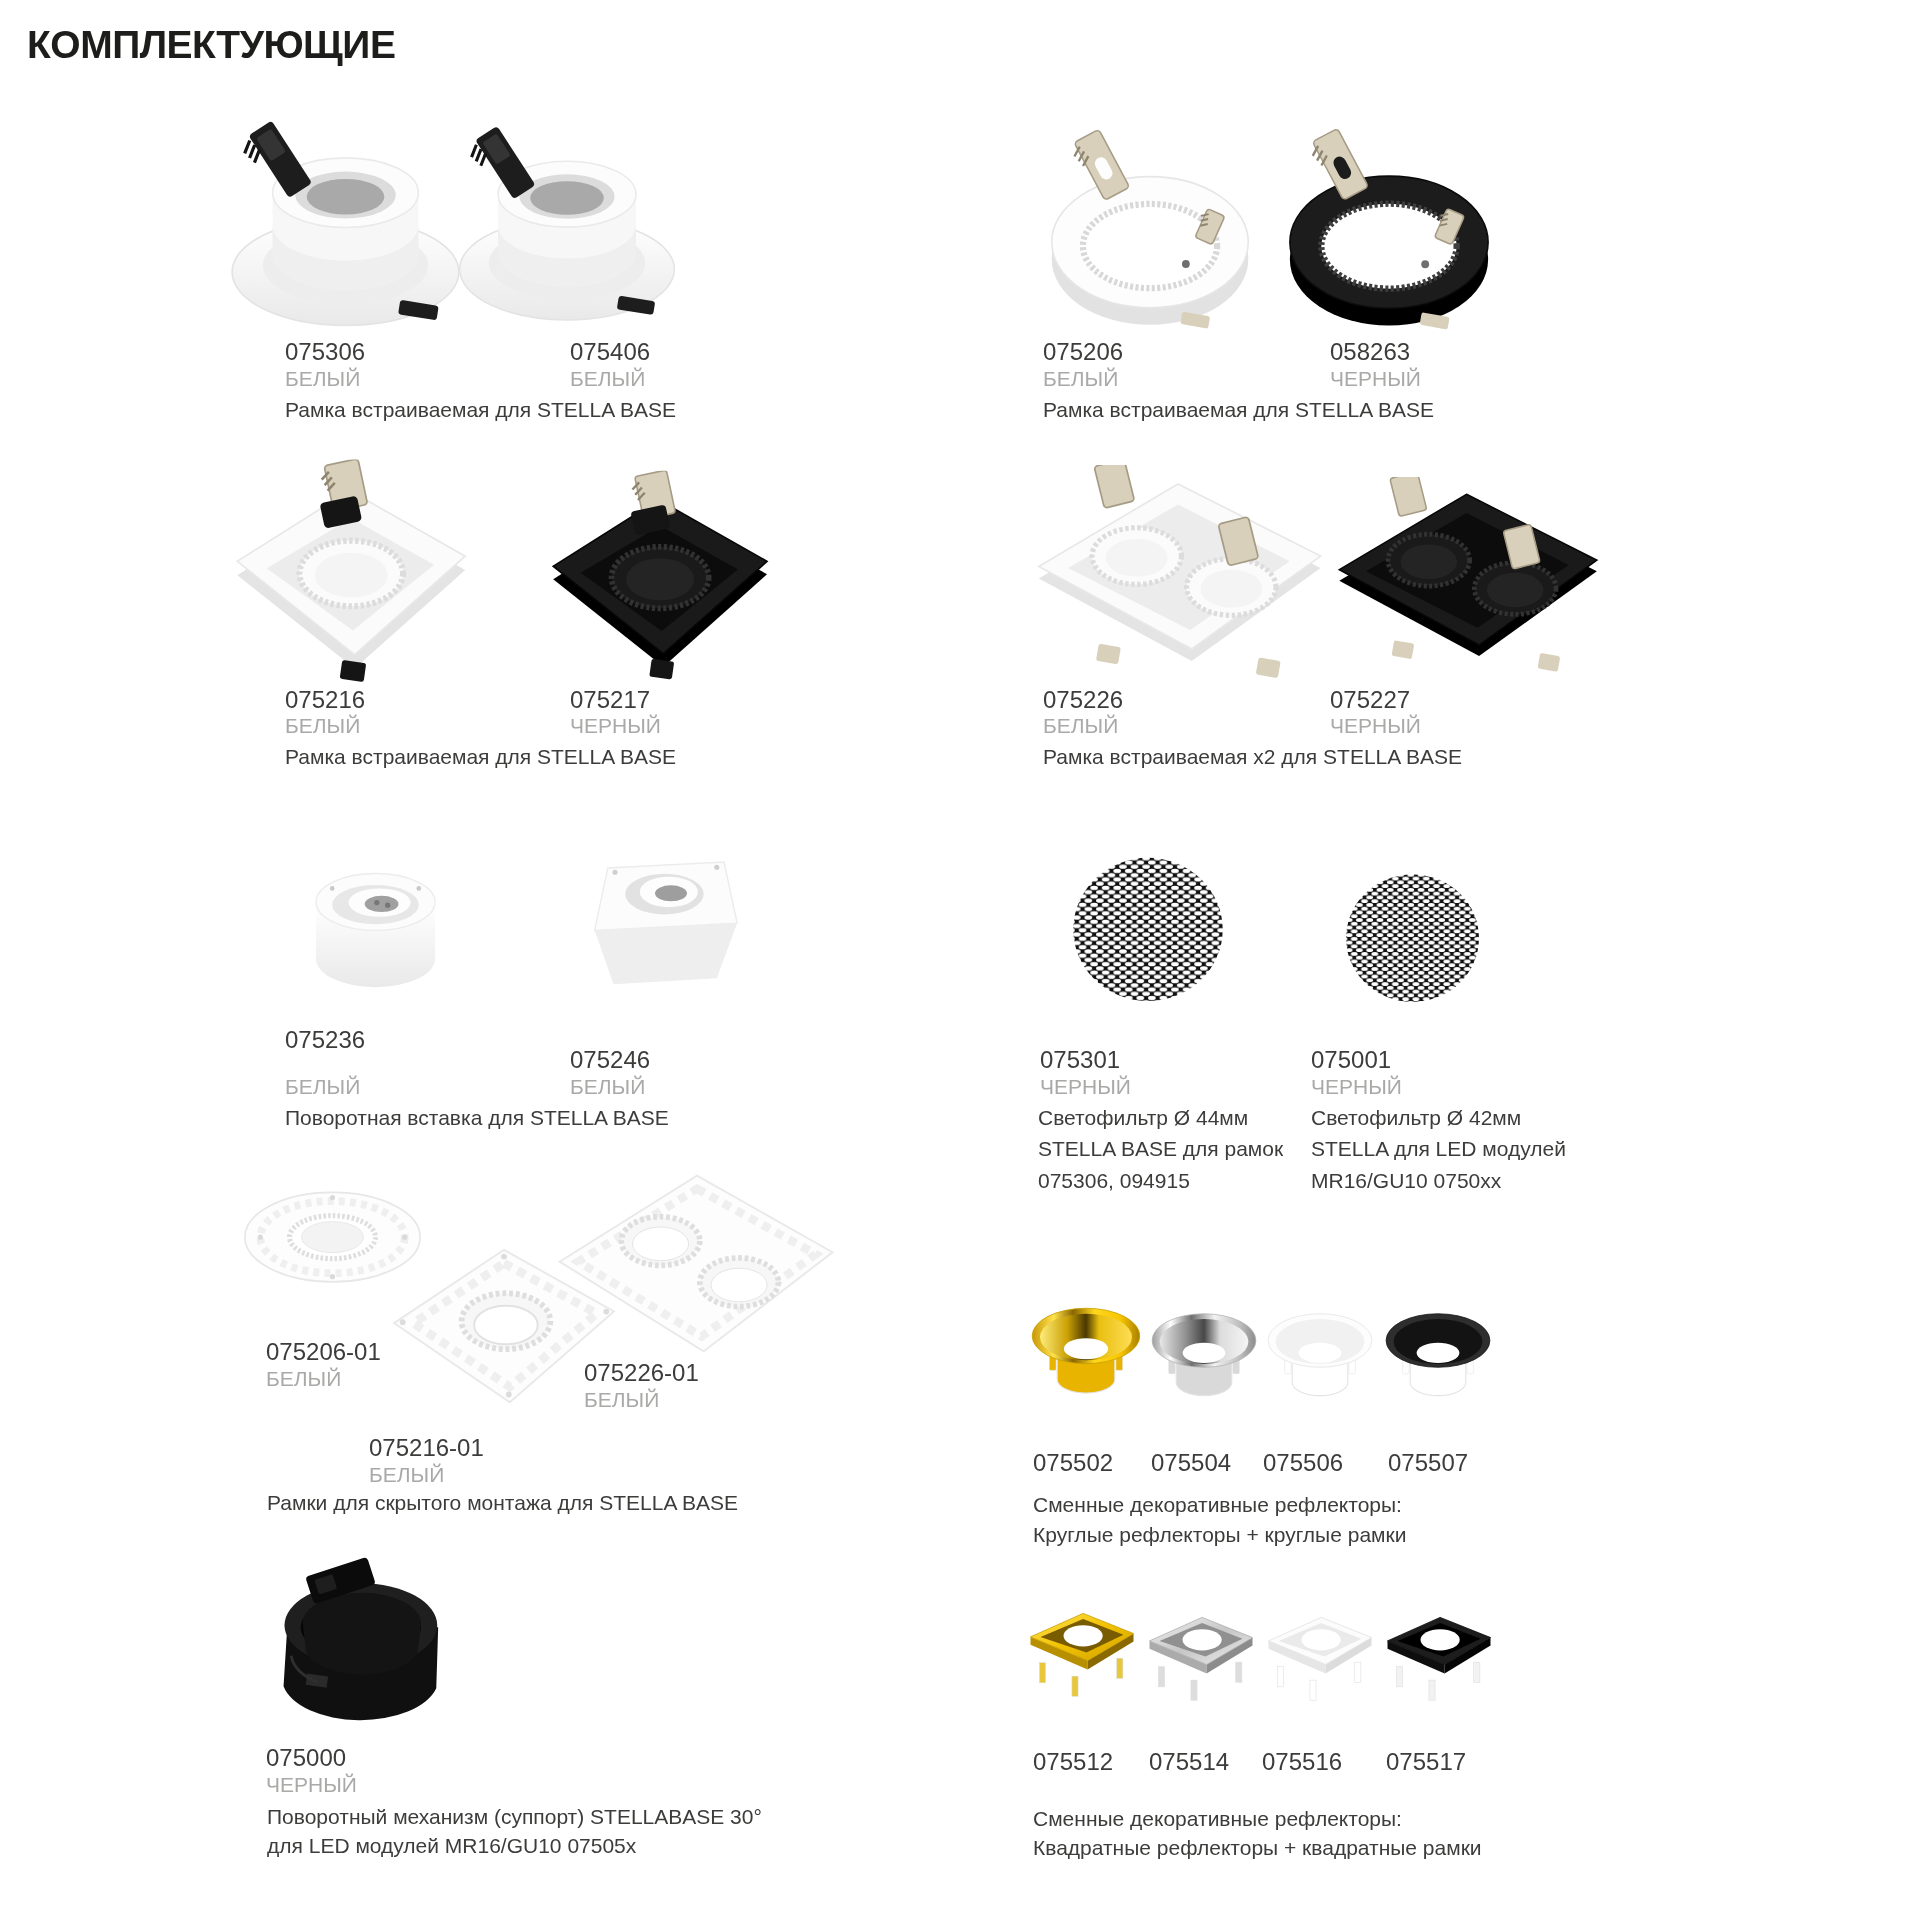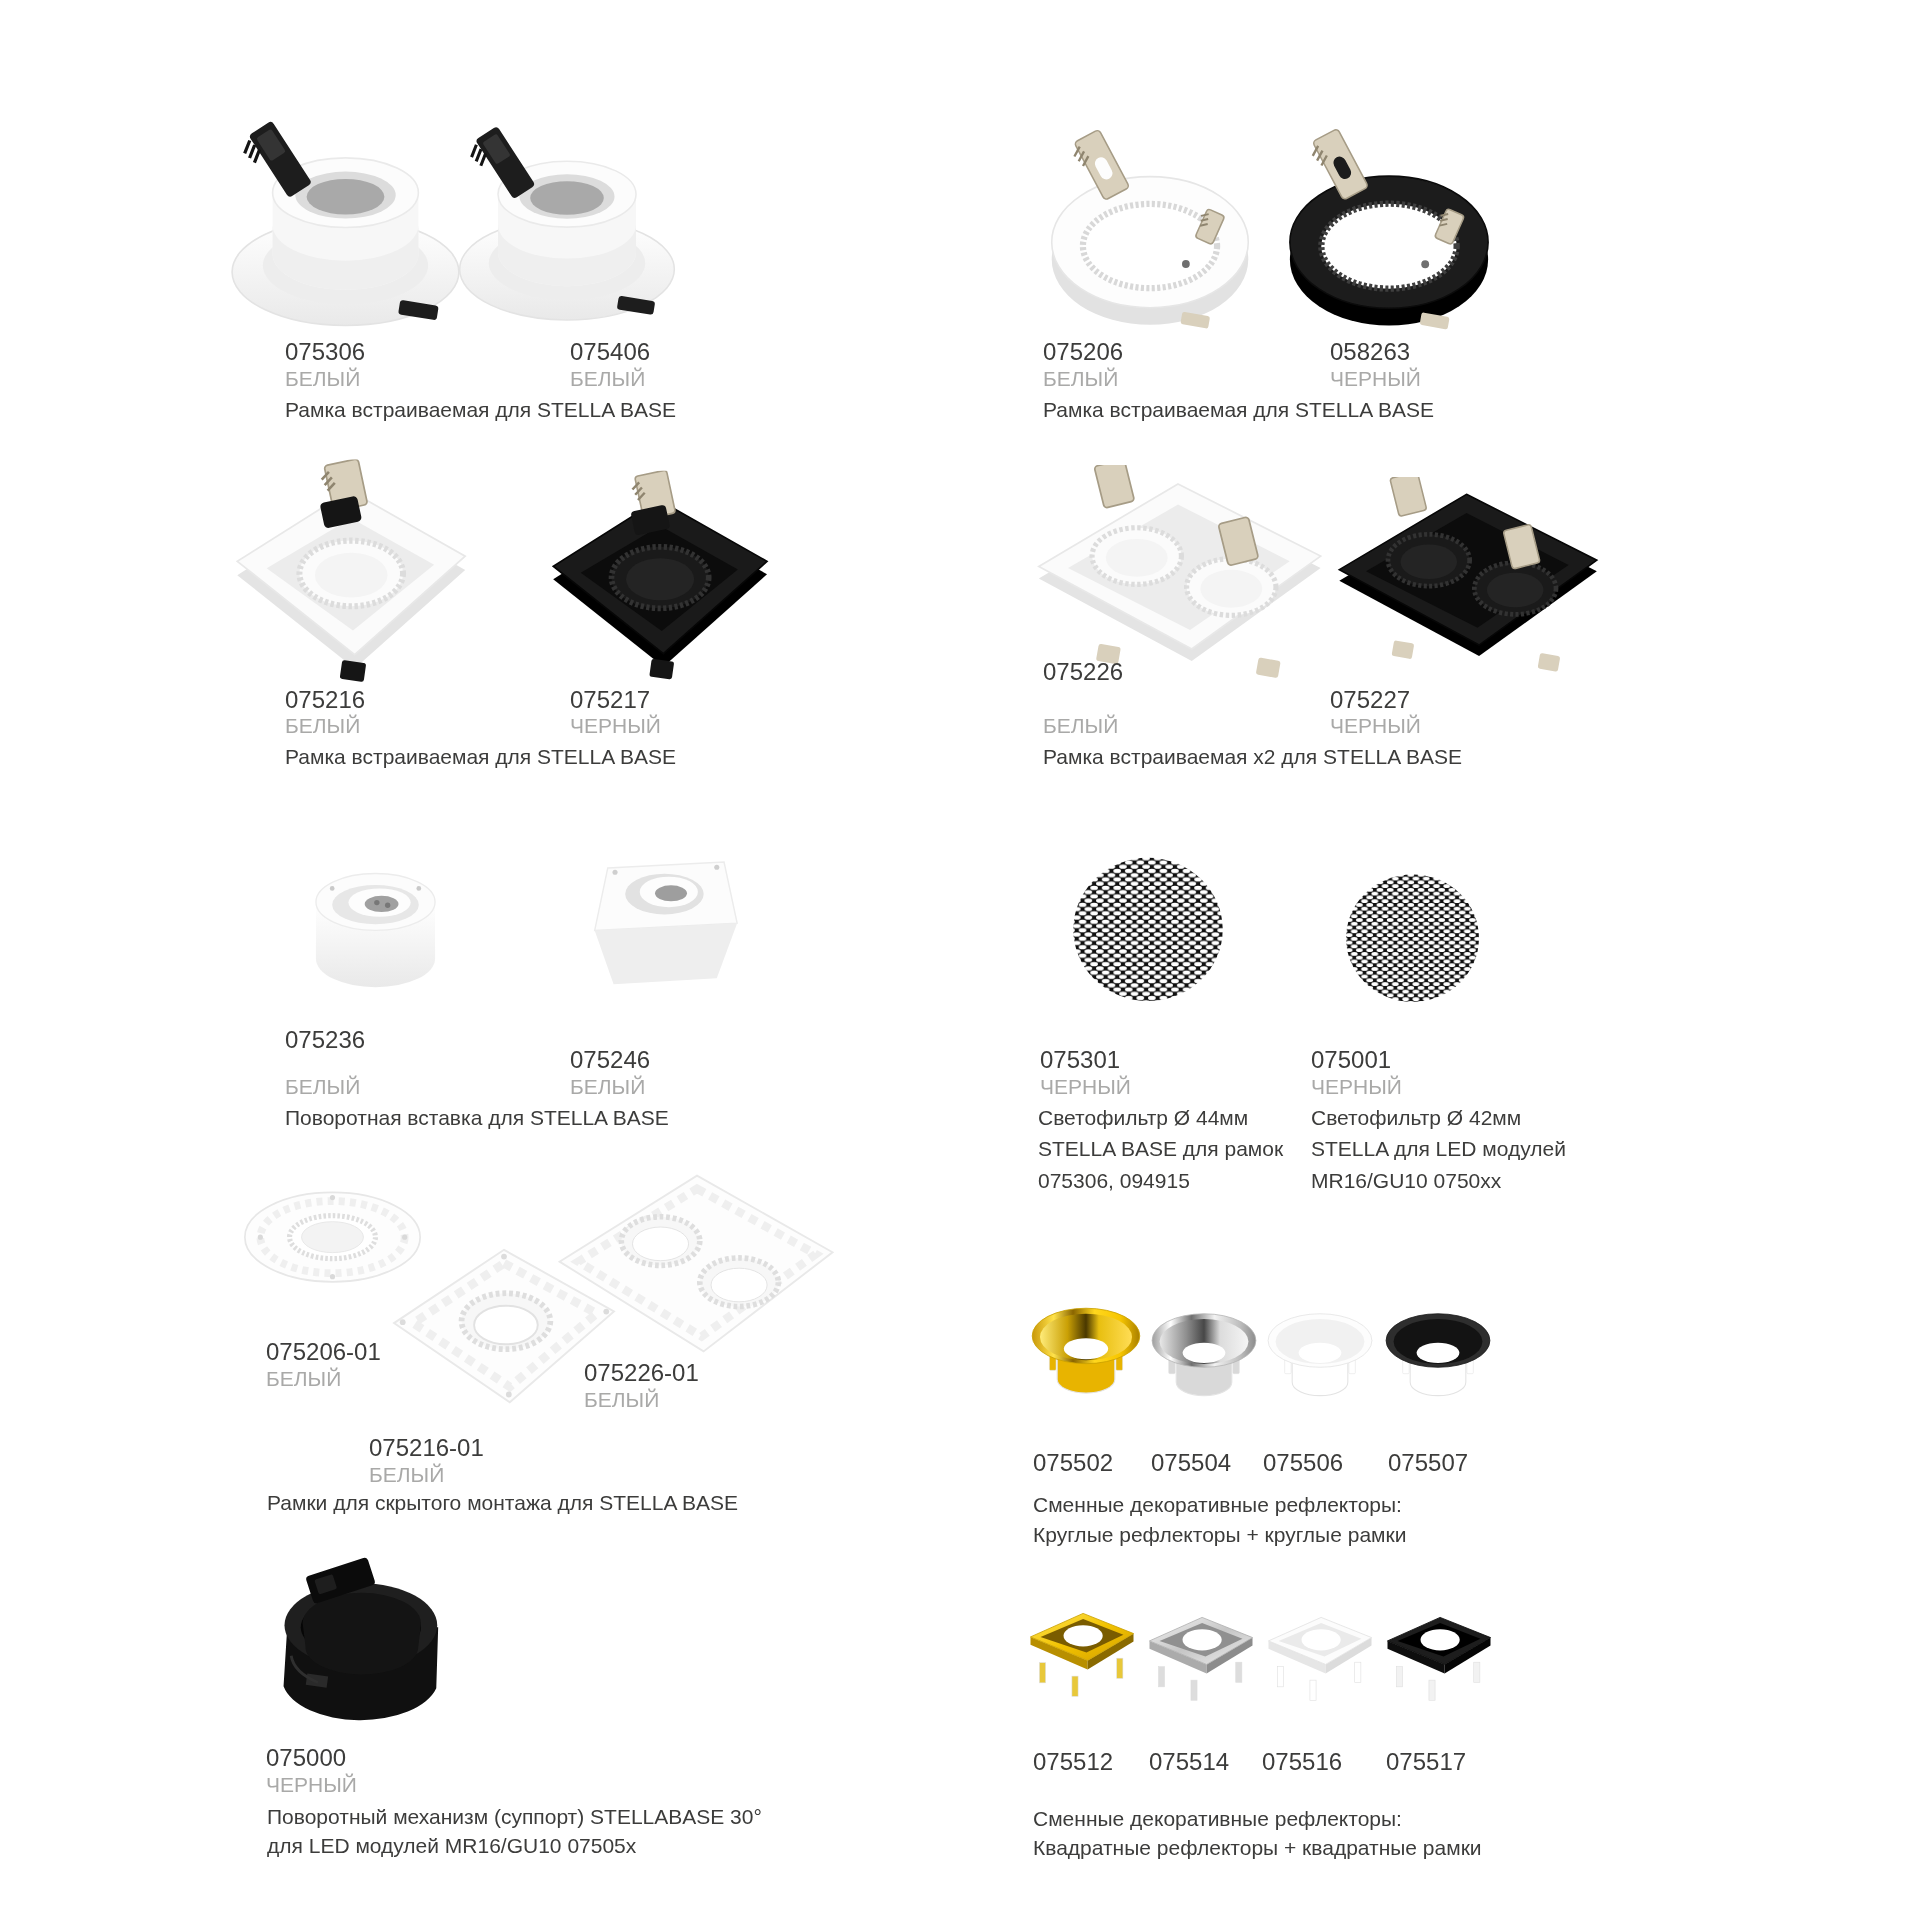--- a/index.html
+++ b/index.html
@@ -223,20 +223,21 @@
         <g transform="rotate(-18 92 42)">
           <rect x="58" y="26" width="68" height="30" rx="4" fill="#0b0b0b"></rect>
           <rect x="66" y="32" width="20" height="16" rx="2" fill="#1e1e1e"></rect>
         </g>
         <rect x="56" y="140" width="22" height="12" fill="#2a2a2a" transform="rotate(8 67 146)"></rect>
         <path d="M40 120 a76 40 0 0 0 28 28" stroke="#2f2f2f" stroke-width="3" fill="none"></path>
       </symbol>
     </defs>
   </svg>
 
+  <div class="abs title" style="left:27px;top:23px">КОМПЛЕКТУЮЩИЕ</div>
 
   <svg class="prod" style="left:224px;top:106px;width:243px;height:230px" viewBox="0 0 300 270">
       <use href="#sym-round-frame"></use>
     </svg>
   <svg class="prod" style="left:452px;top:112px;width:230px;height:218px" viewBox="0 0 300 270">
       <use href="#sym-round-frame"></use>
     </svg>
   <div class="abs code" style="left:285px;top:338px">075306</div>
   <div class="abs variant" style="left:285px;top:367px">БЕЛЫЙ</div>
   <div class="abs code" style="left:570px;top:338px">075406</div>
@@ -266,21 +267,21 @@
   <div class="abs code" style="left:570px;top:686px">075217</div>
   <div class="abs variant" style="left:570px;top:714px">ЧЕРНЫЙ</div>
   <div class="abs desc" style="left:285px;top:745px">Рамка встраиваемая для STELLA BASE</div>
 
   <svg class="prod" style="left:1014px;top:465px;width:328px;height:232px" viewBox="0 0 380 270">
       <use href="#sym-double-frame"></use>
     </svg>
   <svg class="prod" style="left:1317px;top:477px;width:299px;height:212px;--f:#1a1a1a;--s:#000000;--w:#0c0c0c;--w2:#242424;--t:#323232;--e:#060606" viewBox="0 0 380 270">
       <use href="#sym-double-frame"></use>
     </svg>
-  <div class="abs code" style="left:1043px;top:658px">075226</div>
+  <div class="abs code" style="left:1043px;top:686px">075226</div>
   <div class="abs variant" style="left:1043px;top:714px">БЕЛЫЙ</div>
   <div class="abs code" style="left:1330px;top:686px">075227</div>
   <div class="abs variant" style="left:1330px;top:714px">ЧЕРНЫЙ</div>
   <div class="abs desc" style="left:1043px;top:745px">Рамка встраиваемая x2 для STELLA BASE</div>
 
   <svg class="prod" style="left:274px;top:826px;width:203px;height:183px" viewBox="0 0 300 270">
       <use href="#sym-round-insert"></use>
     </svg>
   <svg class="prod" style="left:554px;top:821px;width:218px;height:197px" viewBox="0 0 300 270">
       <use href="#sym-square-insert"></use>

